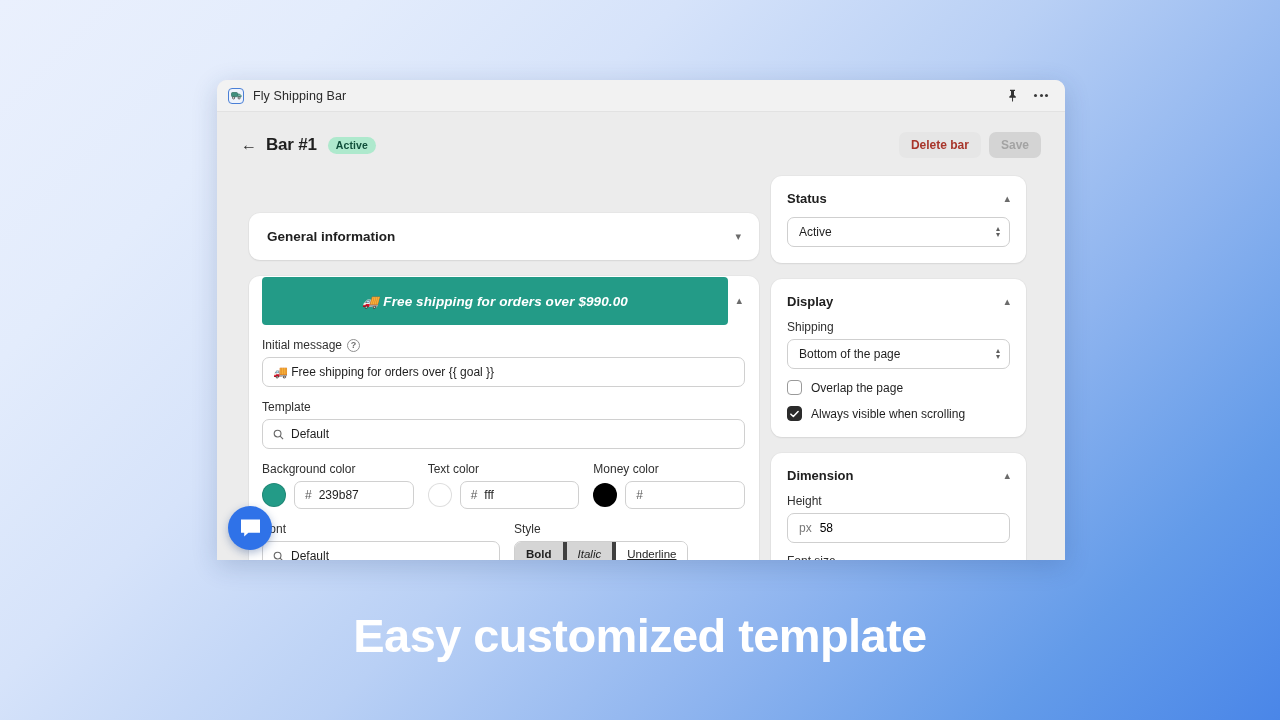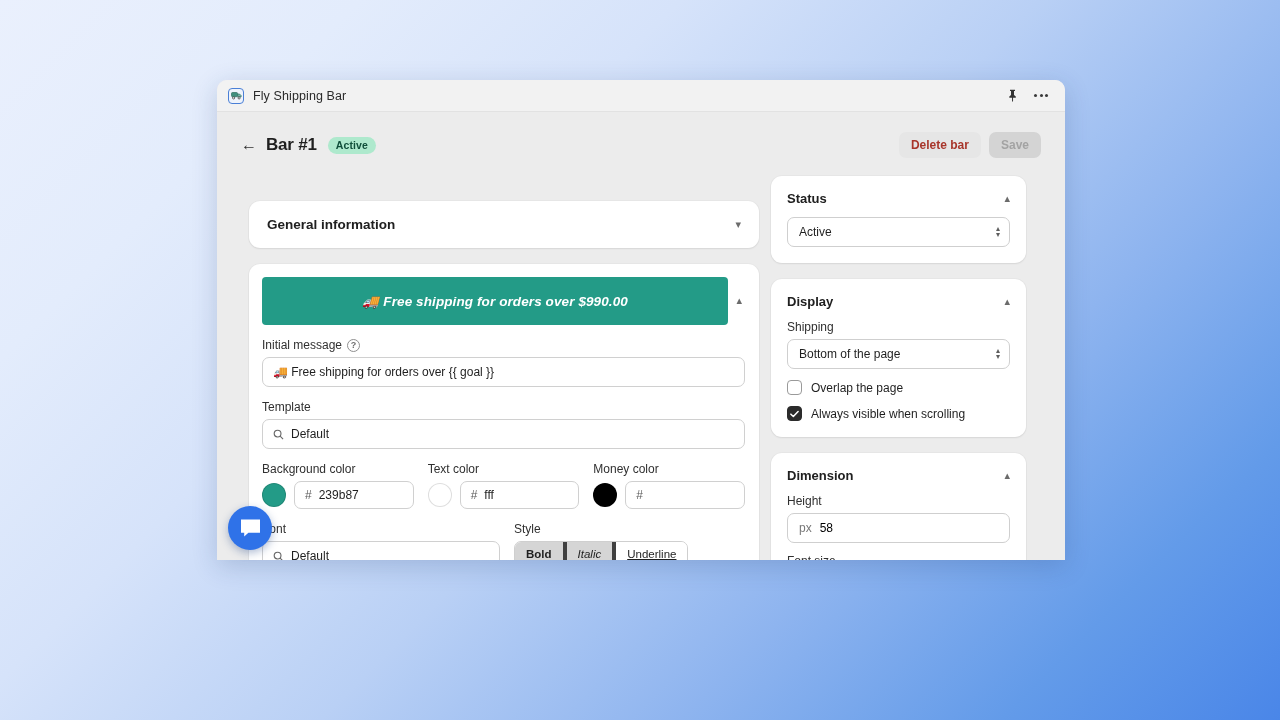--- a/index.html
+++ b/index.html
@@ -108,21 +108,21 @@
   }
 
   .card-head {
     display: flex; align-items: center; justify-content: space-between;
     padding: 16px 18px;
   }
   .card-title { font-size: 13.5px; font-weight: 700; color: #202020; }
   .chev { color: #6b6b6b; font-size: 11px; line-height: 1; }
 
   
-  .preview-card { padding: 13px 14px 18px 13px; position: relative; }
+  .preview-card { padding: 1px 14px 18px 13px; position: relative; }
   .preview-row { display: flex; align-items: flex-start; gap: 8px; }
   .banner {
     flex: 1;
     height: 48px;
     border-radius: 4px;
     display: flex; align-items: center; justify-content: center;
     color: #fff;
     font-size: 13.5px;
     font-weight: 700;
     font-style: italic;
@@ -460,14 +460,15 @@
       </div>
     </div>
   </div>
 
   <div id="chat-bubble" style="background: rgb(47, 114, 232);">
     <svg width="23" height="21" viewBox="0 0 23 21">
       <path d="M2 1.5h19v13.2H9.4L5.2 18.6v-3.9H2z" fill="#fff"></path>
     </svg>
   </div>
 
+  <div id="caption">Easy customized template</div>
 
 </div>
 
 </body></html>

